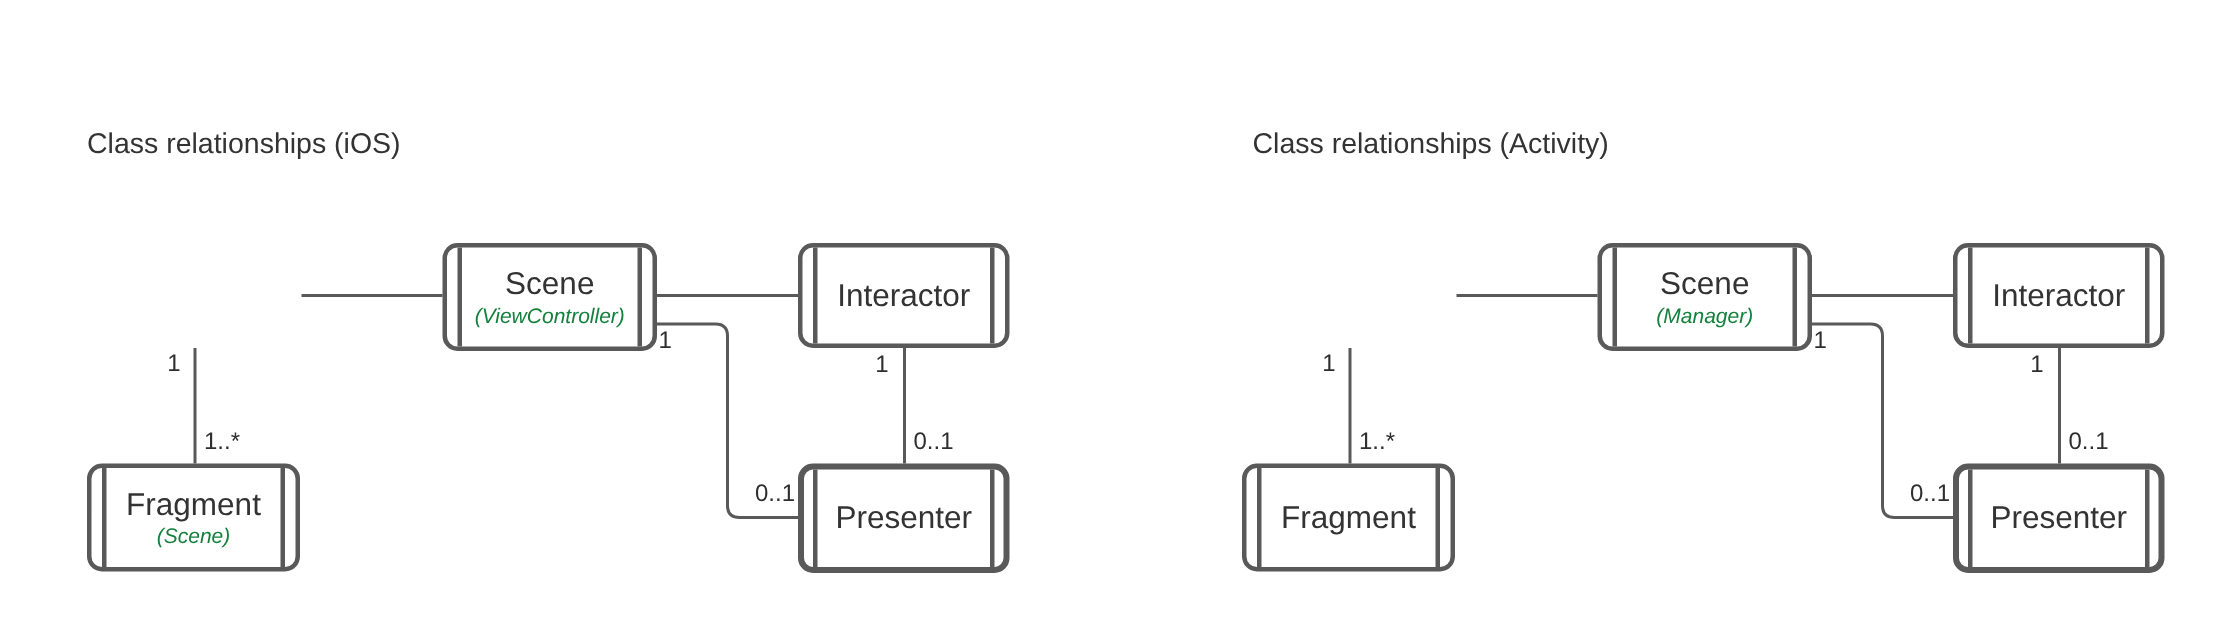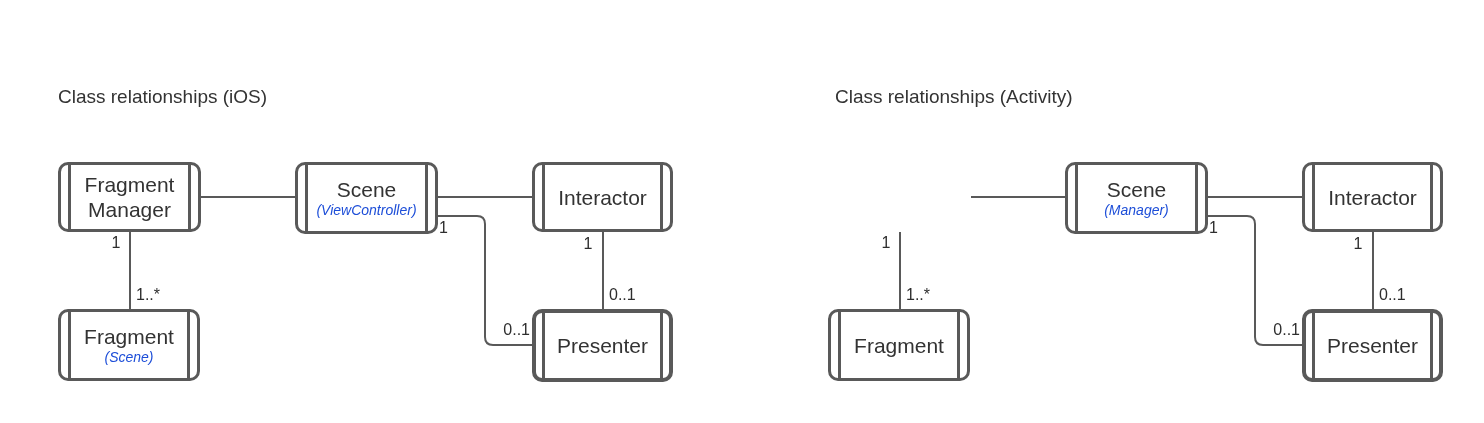--- a/index.html
+++ b/index.html
@@ -79,21 +79,21 @@
 
   .node-label {
     font-size: 21px;
     line-height: 25px;
     color: #333333;
   }
   .node-sublabel {
     font-size: 14px;
     line-height: 17px;
     font-style: italic;
-    color: #1d4ed8;
+    color: #15803d;
   }
 
   .mult {
     position: absolute;
     font-size: 16px;
     line-height: 17px;
     color: #2e2e2e;
     white-space: nowrap;
   }
   .mult-center { text-align: center; }
@@ -108,23 +108,20 @@
     <div class="diagram-title">Class relationships (iOS)</div>
 
     <svg class="wires" width="714" height="423" viewBox="0 0 714 423">
       <path d="M 201 197 L 295 197"></path>
       <path d="M 438 197 L 532 197"></path>
       <path d="M 438 216 L 477 216 Q 485 216 485 224 L 485 337 Q 485 345 493 345 L 532 345"></path>
       <path d="M 603 232 L 603 309"></path>
       <path d="M 130 232 L 130 309"></path>
     </svg>
 
-    <div class="node" style="left:58px; top:162px; width:143px; height:70px;">
-      <div class="node-label">Fragment Manager</div>
-    </div>
 
     <div class="node" style="left:295px; top:162px; width:143px; height:72px;">
       <div class="node-label">Scene</div>
       <div class="node-sublabel">(ViewController)</div>
     </div>
 
     <div class="node" style="left:532px; top:162px; width:141px; height:70px;">
       <div class="node-label">Interactor</div>
     </div>
 

